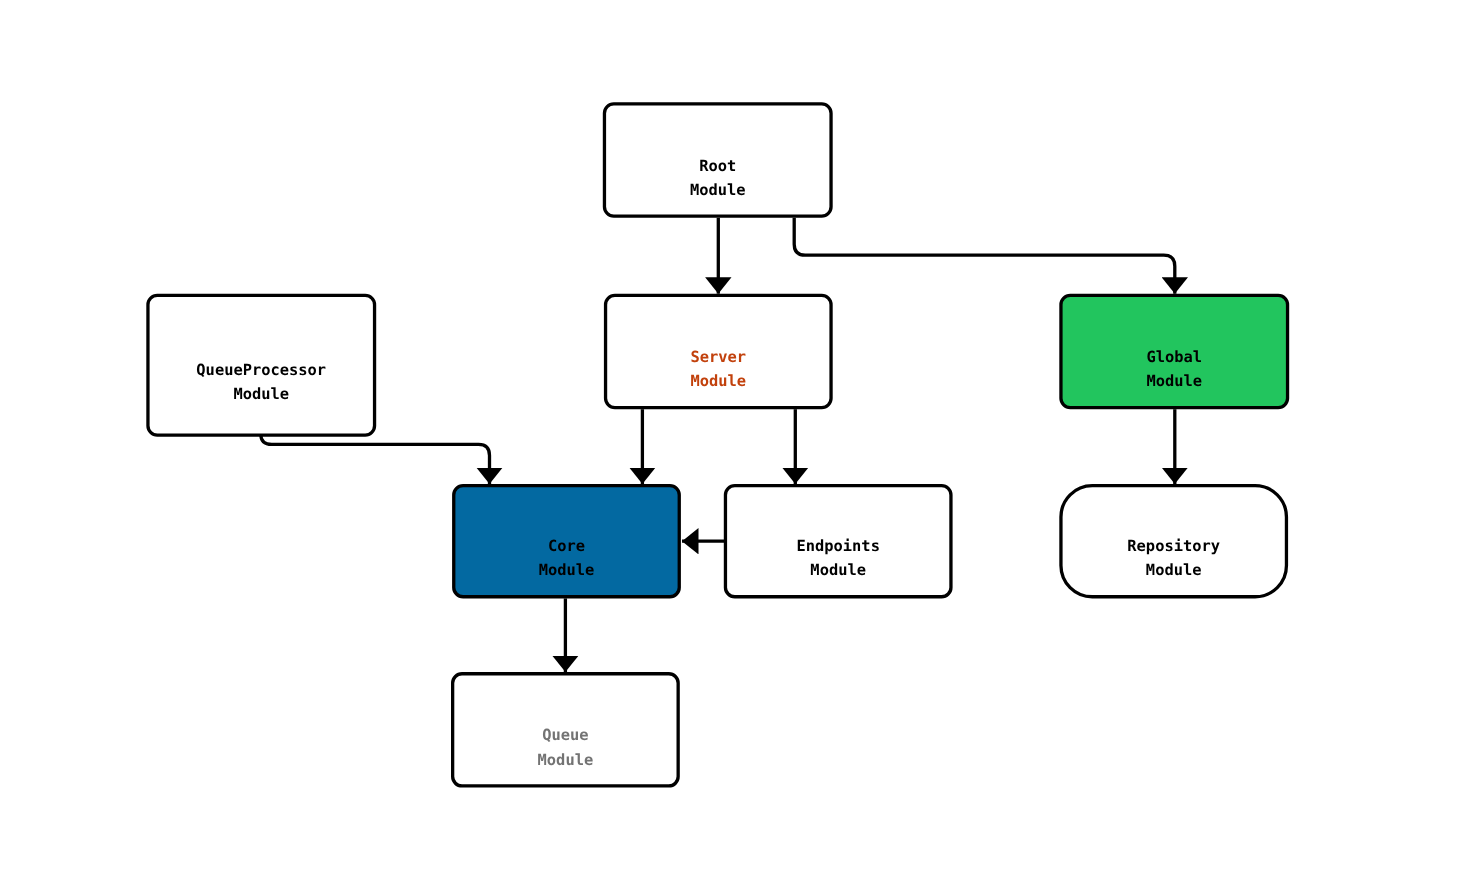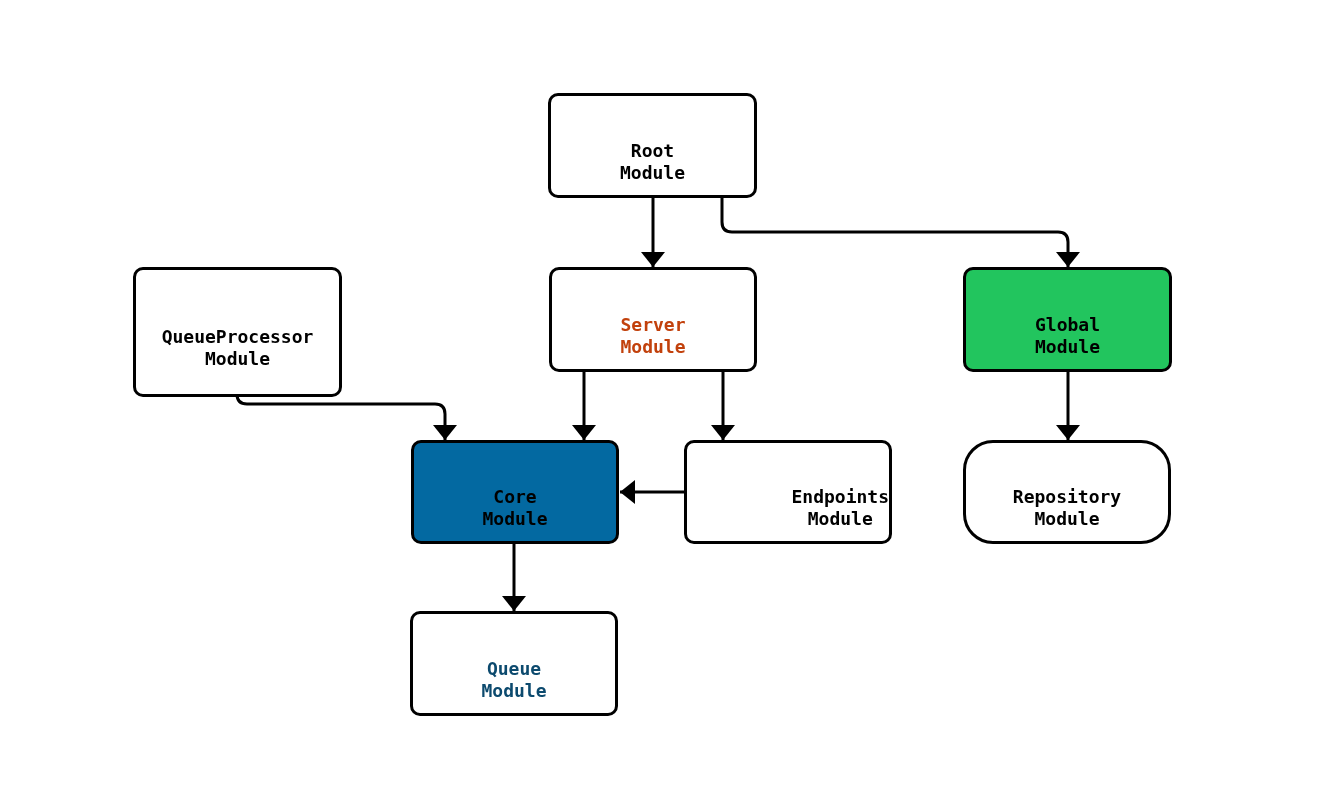--- a/index.html
+++ b/index.html
@@ -28,21 +28,21 @@
     background: #ffffff;
     border: 3px solid #000000;
     border-radius: 10px;
     display: flex;
     align-items: center;
     justify-content: center;
     text-align: center;
   }
   .node .label {
     font-weight: bold;
-    font-size: 18px;
+    font-size: 14px;
     line-height: 22px;
     color: #000000;
     white-space: pre-line;
     letter-spacing: 0px;
     margin-top: 32px;
   }
 </style>
 </head>
 <body>
 
@@ -78,26 +78,26 @@
 Module</span>
       </div>
       <div class="node" style="left: 963px; top: 267px; width: 209px; height: 105px; background: #22c55e; border-color: rgb(0, 0, 0);">
         <span class="label" style="color: rgb(0, 0, 0);">Global
 Module</span>
       </div>
       <div class="node" style="left: 411px; top: 440px; width: 208px; height: 104px; background: #0369a1; border-color: rgb(0, 0, 0);">
         <span class="label" style="color: rgb(0, 0, 0);">Core
 Module</span>
       </div>
-      <div class="node" style="left: 684px; top: 440px; width: 208px; height: 104px; background: rgb(255, 255, 255); border-color: rgb(0, 0, 0); justify-content: flex-end;">
+      <div class="node" style="left: 658px; top: 440px; width: 208px; height: 104px; background: rgb(255, 255, 255); border-color: rgb(0, 0, 0);">
         <span class="label" style="color: rgb(0, 0, 0);">Endpoints
 Module</span>
       </div>
       <div class="node" style="left: 963px; top: 440px; width: 208px; height: 104px; background: rgb(255, 255, 255); border-color: rgb(0, 0, 0); border-radius: 30px;">
         <span class="label" style="color: rgb(0, 0, 0);">Repository
 Module</span>
       </div>
       <div class="node" style="left: 410px; top: 611px; width: 208px; height: 105px; background: rgb(255, 255, 255); border-color: rgb(0, 0, 0);">
-        <span class="label" style="color: #0c4a6e;">Queue
+        <span class="label" style="color: #737373;">Queue
 Module</span>
       </div>
     </div>
 </div>
 
 </body></html>

